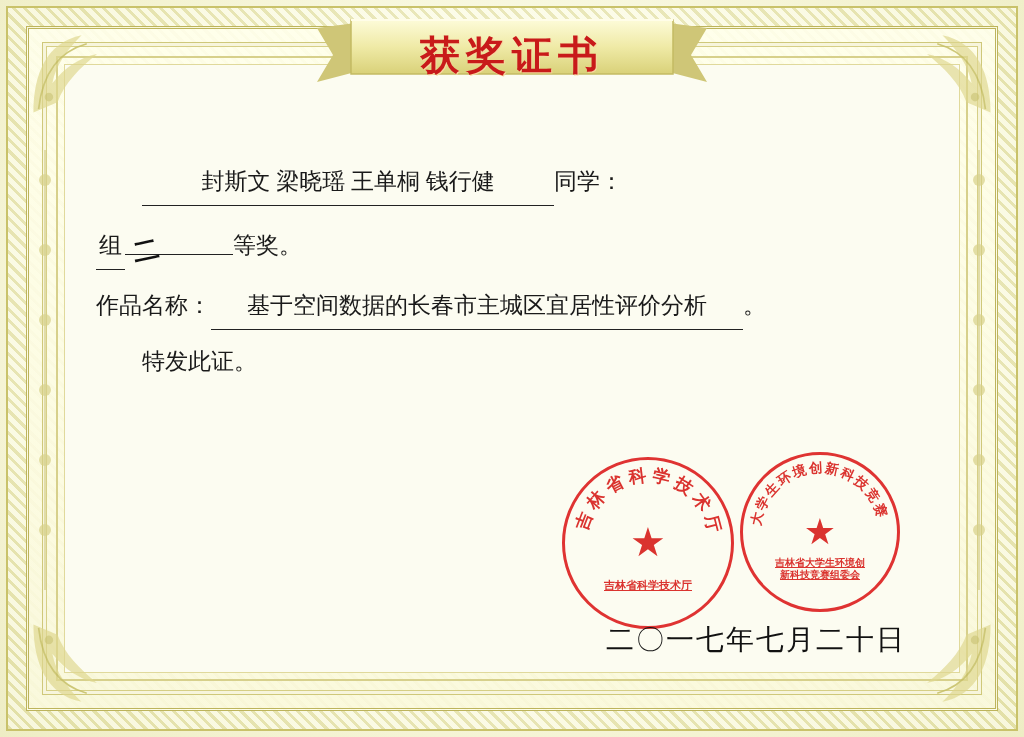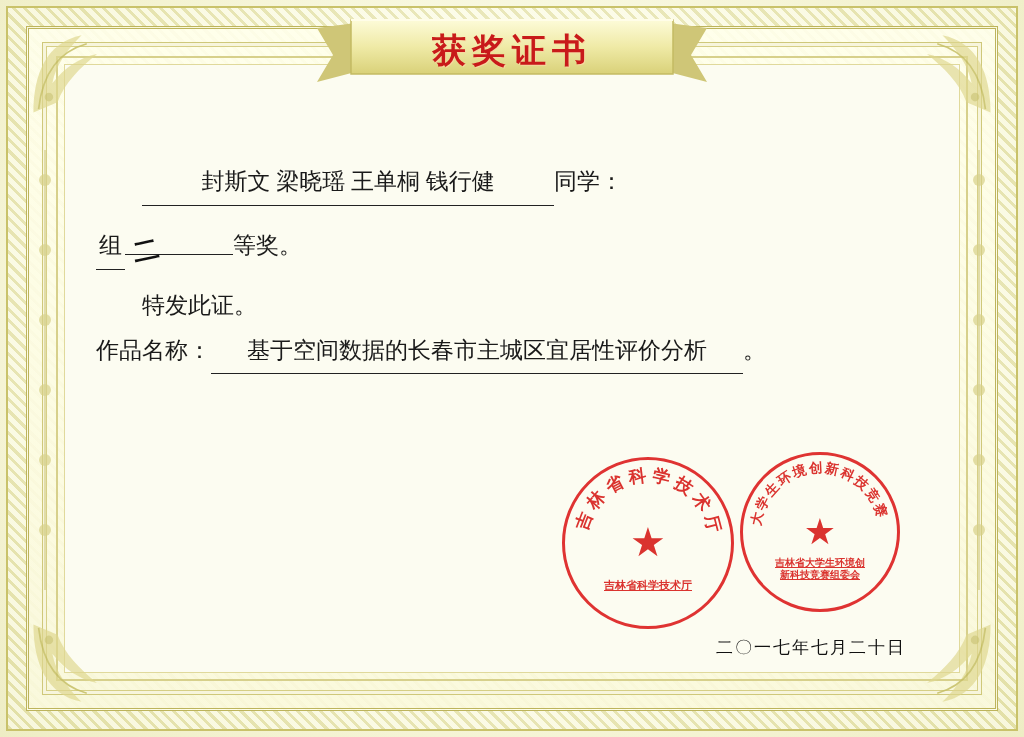--- a/index.html
+++ b/index.html
@@ -78,21 +78,21 @@
     top: 10px;
     transform: translateX(-50%);
     width: 390px;
     height: 86px;
   }
   .banner-title {
     position: absolute;
     left: 0; right: 0;
     top: 18px;
     text-align: center;
-    font-size: 34px;
+    font-size: 40px;
     font-weight: bold;
     letter-spacing: 6px;
     color: #c81a1a;
     text-shadow: 1px 1px 0 #f7d7a0;
     font-family: "Liberation Serif", "DejaVu Serif", serif;
   }
 
   
   .content {
     position: absolute;
@@ -201,21 +201,21 @@
   .seal-2 .seal-bottom {
     bottom: 28px;
     font-size: 10px;
   }
 
   
   .date {
     position: absolute;
     right: 118px;
     bottom: 78px;
-    font-size: 17px;
+    font-size: 28px;
     color: #111;
     letter-spacing: 2px;
   }
 </style>
 </head>
 <body>
 
 <div class="certificate">
 
   <div class="border-outer"></div>
@@ -298,29 +298,29 @@
     </div>
 
     <div class="line row-grade">
       <span class="group-underline">组</span>
       <span class="grade-blank">
         <span class="grade-mark">二</span>
       </span>
       <span>等奖。</span>
     </div>
 
-    <div class="line row-note">
-      <span class="indent"></span>
-      <span>特发此证。</span>
-    </div>
-
     <div class="line row-title">
       <span>作品名称：</span>
       <span class="filled title-fill">基于空间数据的长春市主城区宜居性评价分析</span>
       <span>。</span>
+    </div>
+
+    <div class="line row-note">
+      <span class="indent"></span>
+      <span>特发此证。</span>
     </div>
   </div>
 
   <div class="seal seal-1">
     <svg class="seal-arc" viewBox="0 0 172 172">
       <defs>
         <path id="arc1" d="M 22 86 A 64 64 0 0 1 150 86"></path>
       </defs>
       <text font-size="18" letter-spacing="5">
         <textPath href="#arc1" startOffset="6%">吉林省科学技术厅</textPath>

